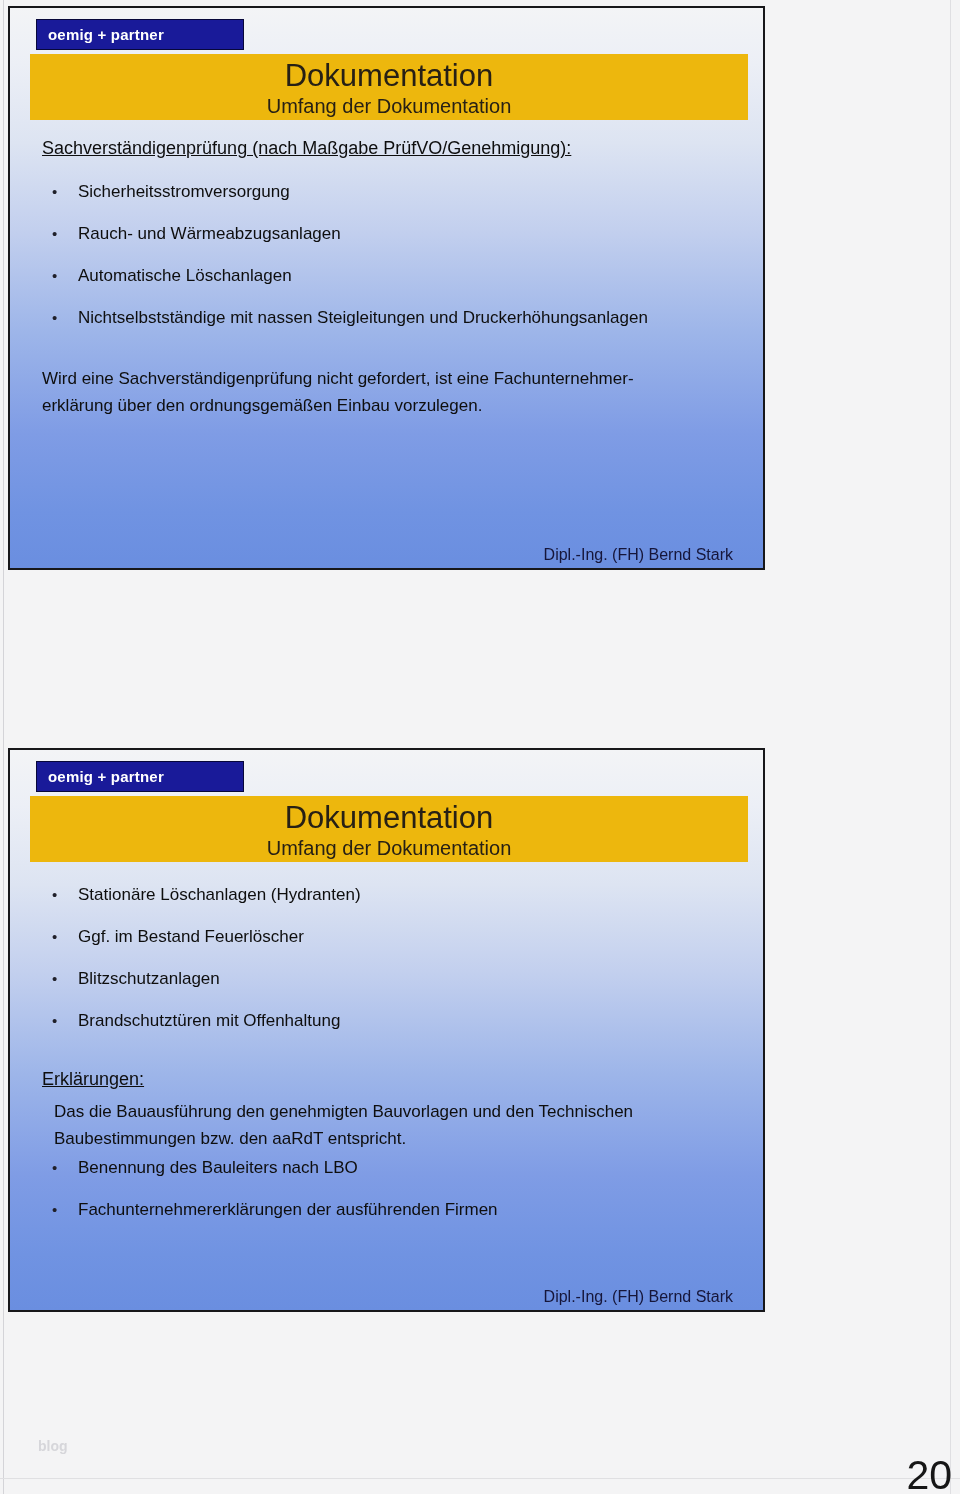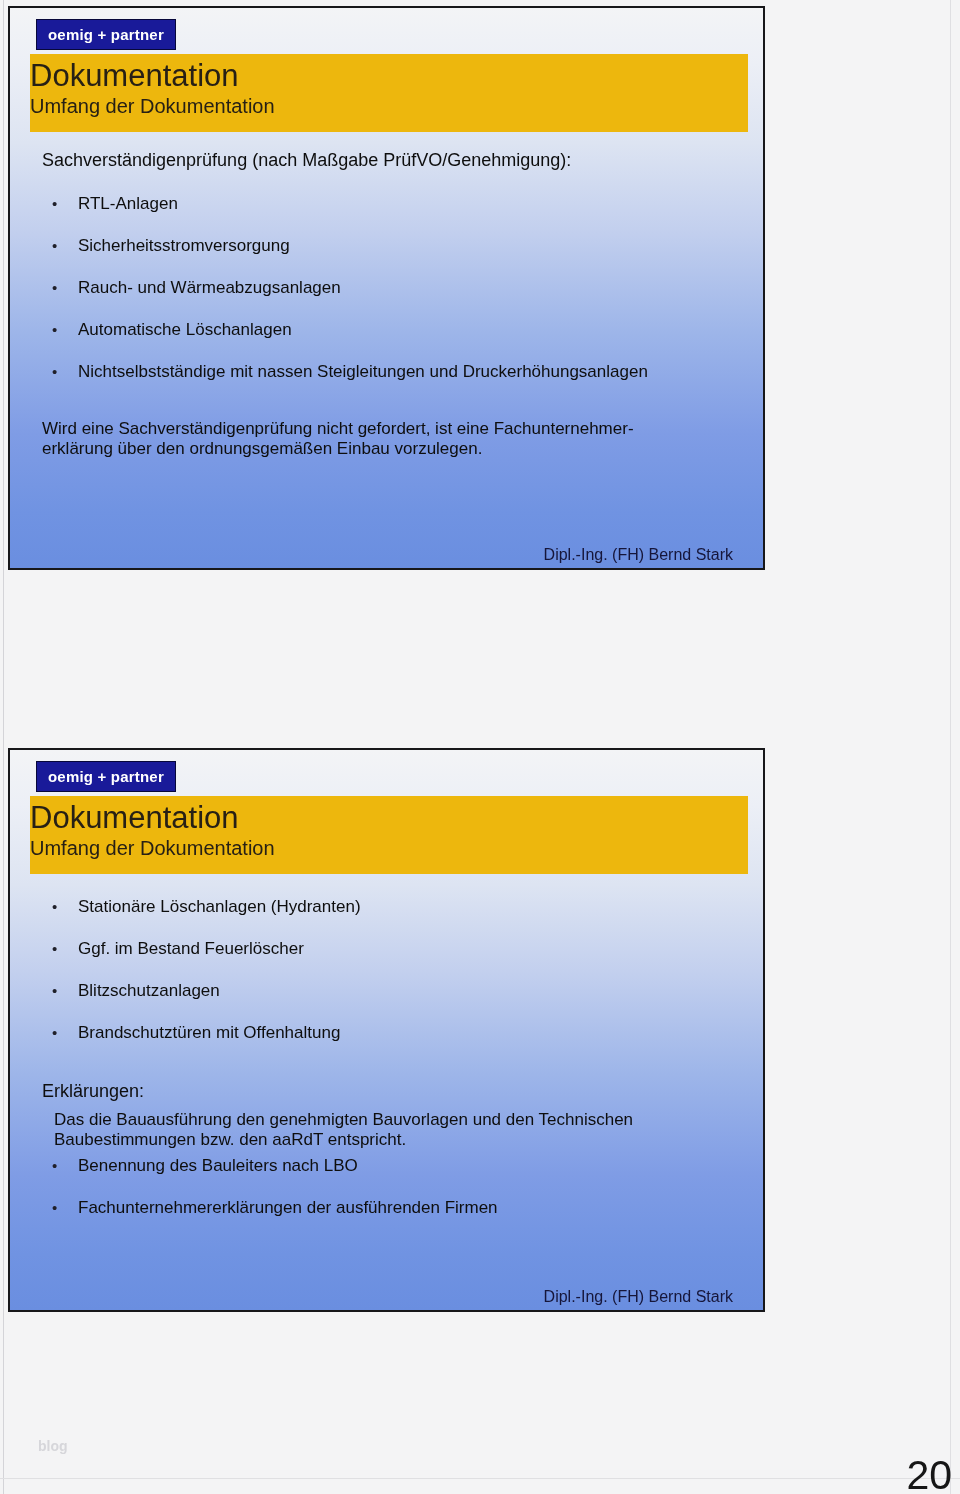--- a/index.html
+++ b/index.html
@@ -38,56 +38,58 @@
       #7f9ce5 76%,
       #7093e2 90%,
       #6a8ee0 100%);
     overflow: hidden;
   }
   .slide-1 { top: 6px; }
   .slide-2 { top: 748px; }
 
   .logo-box {
     margin: 11px 0 0 26px;
-    width: 140px;
+    width: 208px;
     height: 31px;
     box-sizing: border-box;
     background: #191a99;
     border: 1px solid #07073a;
     color: #ffffff;
     font-size: 15px;
     font-weight: bold;
     line-height: 29px;
     padding-left: 11px;
     letter-spacing: 0.2px;
   }
 
   .slide-header {
     margin: 4px 0 0 20px;
     width: 718px;
-    height: 78px;
+    height: 66px;
     background: #edb70d;
+    text-align: center;
     box-sizing: border-box;
     padding-top: 3px;
     color: #272015;
   }
   .slide-title {
     font-size: 31px;
     line-height: 37px;
   }
   .slide-subtitle {
     font-size: 20px;
     line-height: 24px;
   }
 
   
   .block-heading {
     margin: 17px 12px 0 32px;
     font-size: 18px;
     line-height: 22px;
+    text-decoration: underline;
     color: #0e0e0e;
   }
   .block-bullets {
     list-style: none;
     margin: 0 0 0 40px;
     padding: 0;
   }
   .bullet-item {
     position: relative;
     margin-top: 24px;
@@ -101,21 +103,21 @@
     position: absolute;
     left: 2px;
     top: 0;
     font-size: 15px;
     color: #20202a;
   }
   .block-paragraph {
     margin: 38px 0 0 32px;
     width: 700px;
     font-size: 17px;
-    line-height: 20px;
+    line-height: 27px;
     white-space: pre-line;
     color: #0e0e0e;
   }
   
   .block-bullets + .block-heading { margin-top: 38px; }
   .block-heading + .block-paragraph { margin-top: 8px; margin-left: 44px; }
   .block-paragraph + .block-bullets .bullet-item:first-child { margin-top: 7px; }
 
   .slide-credit {
     position: absolute;
@@ -152,21 +154,20 @@
 
 <div class="slide slide-1">
   <div class="logo-box">oemig + partner</div>
   <div class="slide-header">
     <div class="slide-title">Dokumentation</div>
     <div class="slide-subtitle">Umfang der Dokumentation</div>
   </div>
   <div class="slide-content">
       <div class="block block-heading">Sachverständigenprüfung (nach Maßgabe PrüfVO/Genehmigung):</div>
       <ul class="block block-bullets">
-        <li class="bullet-item">RTL-Anlagen</li>
         <li class="bullet-item">Sicherheitsstromversorgung</li>
         <li class="bullet-item">Rauch- und Wärmeabzugsanlagen</li>
         <li class="bullet-item">Automatische Löschanlagen</li>
         <li class="bullet-item">Nichtselbstständige mit nassen Steigleitungen und Druckerhöhungsanlagen</li>
       </ul>
       <div class="block block-paragraph">Wird eine Sachverständigenprüfung nicht gefordert, ist eine Fachunternehmer-
 erklärung über den ordnungsgemäßen Einbau vorzulegen.</div>
     </div>
   <div class="slide-credit">Dipl.-Ing. (FH) Bernd Stark</div>
 </div>

